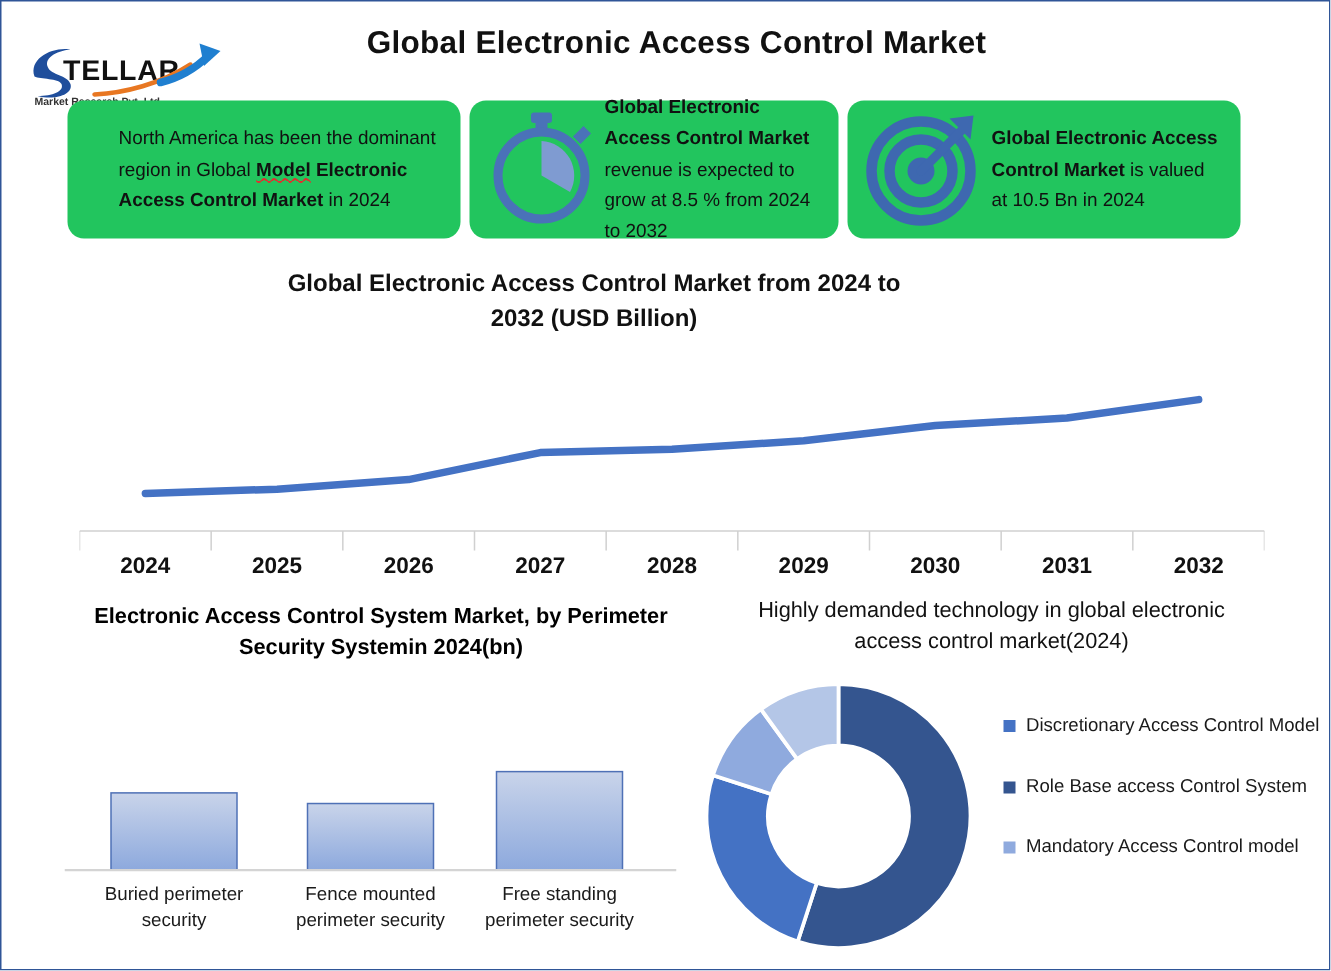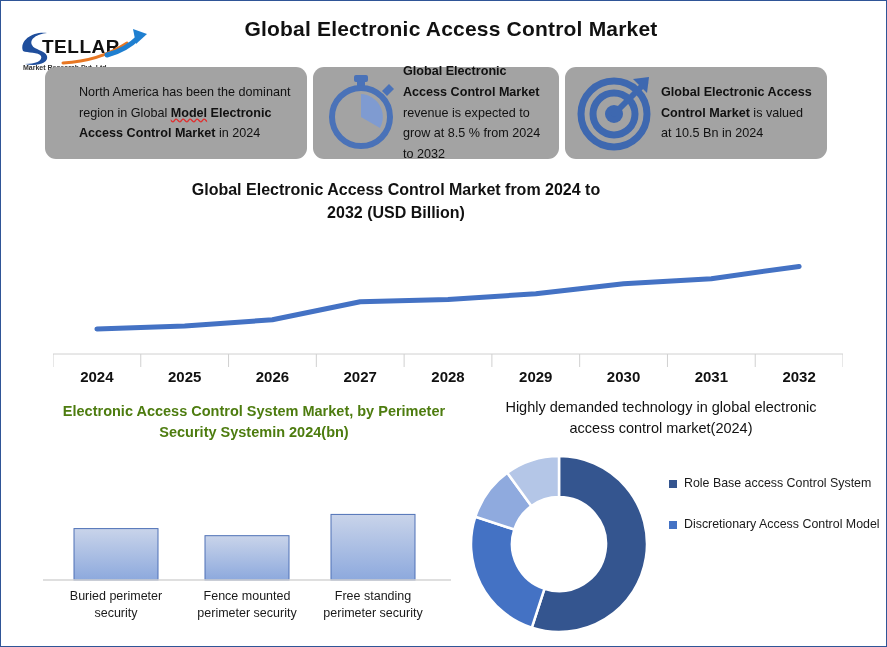--- a/index.html
+++ b/index.html
@@ -7,40 +7,40 @@
   #page{position:relative;width:887px;height:647px;box-sizing:border-box;
         border:1.5px solid #2f5597;background:#ffffff;overflow:hidden;}
 
   
   #logo{position:absolute;left:14px;top:24px;width:150px;height:48px;}
   #logo svg{display:block;}
   #main-title{position:absolute;left:170px;top:16px;width:560px;text-align:center;
               font-size:21px;font-weight:bold;letter-spacing:.2px;color:#111;}
 
   
-  .fact-box{position:absolute;top:66px;height:92px;background:#a3a3a3;border-radius:11px;
+  .fact-box{position:absolute;top:66px;height:92px;background:#22c55e;border-radius:11px;
             box-sizing:border-box;display:flex;align-items:center;}
   #fact-0{left:44px;width:262px;padding:6px 10px 6px 34px;}
   #fact-1{left:312px;width:246px;padding:4px 8px 4px 6px;}
   #fact-2{left:564px;width:262px;padding:4px 10px 4px 6px;}
   .fact-text{font-size:12.6px;line-height:1.65;color:#111;}
   .fact-text b{font-weight:bold;}
   .spellerr{text-decoration:underline wavy #e03030;text-decoration-skip-ink:none;}
   .fact-icon{flex:0 0 auto;}
   #fact-1 .fact-text{width:152px;}
   #fact-2 .fact-text{width:160px;}
 
   
   #line-title{position:absolute;left:185px;top:178px;width:420px;text-align:center;
               font-size:16px;font-weight:bold;line-height:1.42;color:#111;}
   #line-chart{position:absolute;left:52px;top:248px;width:790px;height:140px;}
 
   
   #bar-title{position:absolute;left:58px;top:400px;width:390px;text-align:center;
-             font-size:14.5px;font-weight:bold;line-height:1.45;color:#4d7c0f;}
+             font-size:14.5px;font-weight:bold;line-height:1.45;color:#000000;}
   #bar-chart{position:absolute;left:42px;top:488px;width:408px;height:145px;}
 
   
   #donut-title{position:absolute;left:488px;top:396px;width:344px;text-align:center;
                font-size:14.5px;font-weight:normal;line-height:1.45;color:#111;}
   #donut-wrap{position:absolute;left:458px;top:443px;width:200px;height:200px;}
   #legend{position:absolute;left:668px;top:474px;width:212px;}
   .legend-row{display:flex;align-items:flex-start;margin-bottom:23px;}
   .legend-sw{width:8px;height:8px;margin-top:5px;margin-right:7px;flex:0 0 auto;}
   .legend-label{font-size:12.4px;line-height:1.42;color:#1a1a1a;}
@@ -166,22 +166,26 @@
           <path d="M100 12 A88 88 0 1 1 72.80650449500459 183.69297343397352 L85.47620126437745 144.69965626587222 A47 47 0 1 0 100 53 Z" fill="#34558f" stroke="#ffffff" stroke-width="2.5"></path>
           <path d="M72.80650449500459 183.69297343397352 A88 88 0 0 1 16.307026566026494 72.8065044950046 L55.300343734127786 85.47620126437745 A47 47 0 0 0 85.47620126437745 144.69965626587222 Z" fill="#4472c4" stroke="#ffffff" stroke-width="2.5"></path>
           <path d="M16.307026566026494 72.8065044950046 A88 88 0 0 1 48.274897798262415 28.80650449500459 L72.37409314225378 61.97620126437745 A47 47 0 0 0 55.300343734127786 85.47620126437745 Z" fill="#8faade" stroke="#ffffff" stroke-width="2.5"></path>
           <path d="M48.274897798262415 28.80650449500459 A88 88 0 0 1 99.99999999999999 12 L99.99999999999999 53 A47 47 0 0 0 72.37409314225378 61.97620126437745 Z" fill="#b4c6e7" stroke="#ffffff" stroke-width="2.5"></path>
         </g>
     </svg>
   </div>
 
   <div id="legend">
       <div class="legend-row">
+        <span class="legend-sw" style="background: rgb(68, 114, 196);"></span>
+        <span class="legend-label">Discretionary Access Control Model</span>
+      </div>
+      <div class="legend-row">
         <span class="legend-sw" style="background: rgb(52, 85, 143);"></span>
         <span class="legend-label">Role Base access Control System</span>
       </div>
       <div class="legend-row">
-        <span class="legend-sw" style="background: rgb(68, 114, 196);"></span>
-        <span class="legend-label">Discretionary Access Control Model</span>
+        <span class="legend-sw" style="background: rgb(143, 170, 222);"></span>
+        <span class="legend-label">Mandatory Access Control model</span>
       </div>
     </div>
 
 </div>
 
 </body></html>

